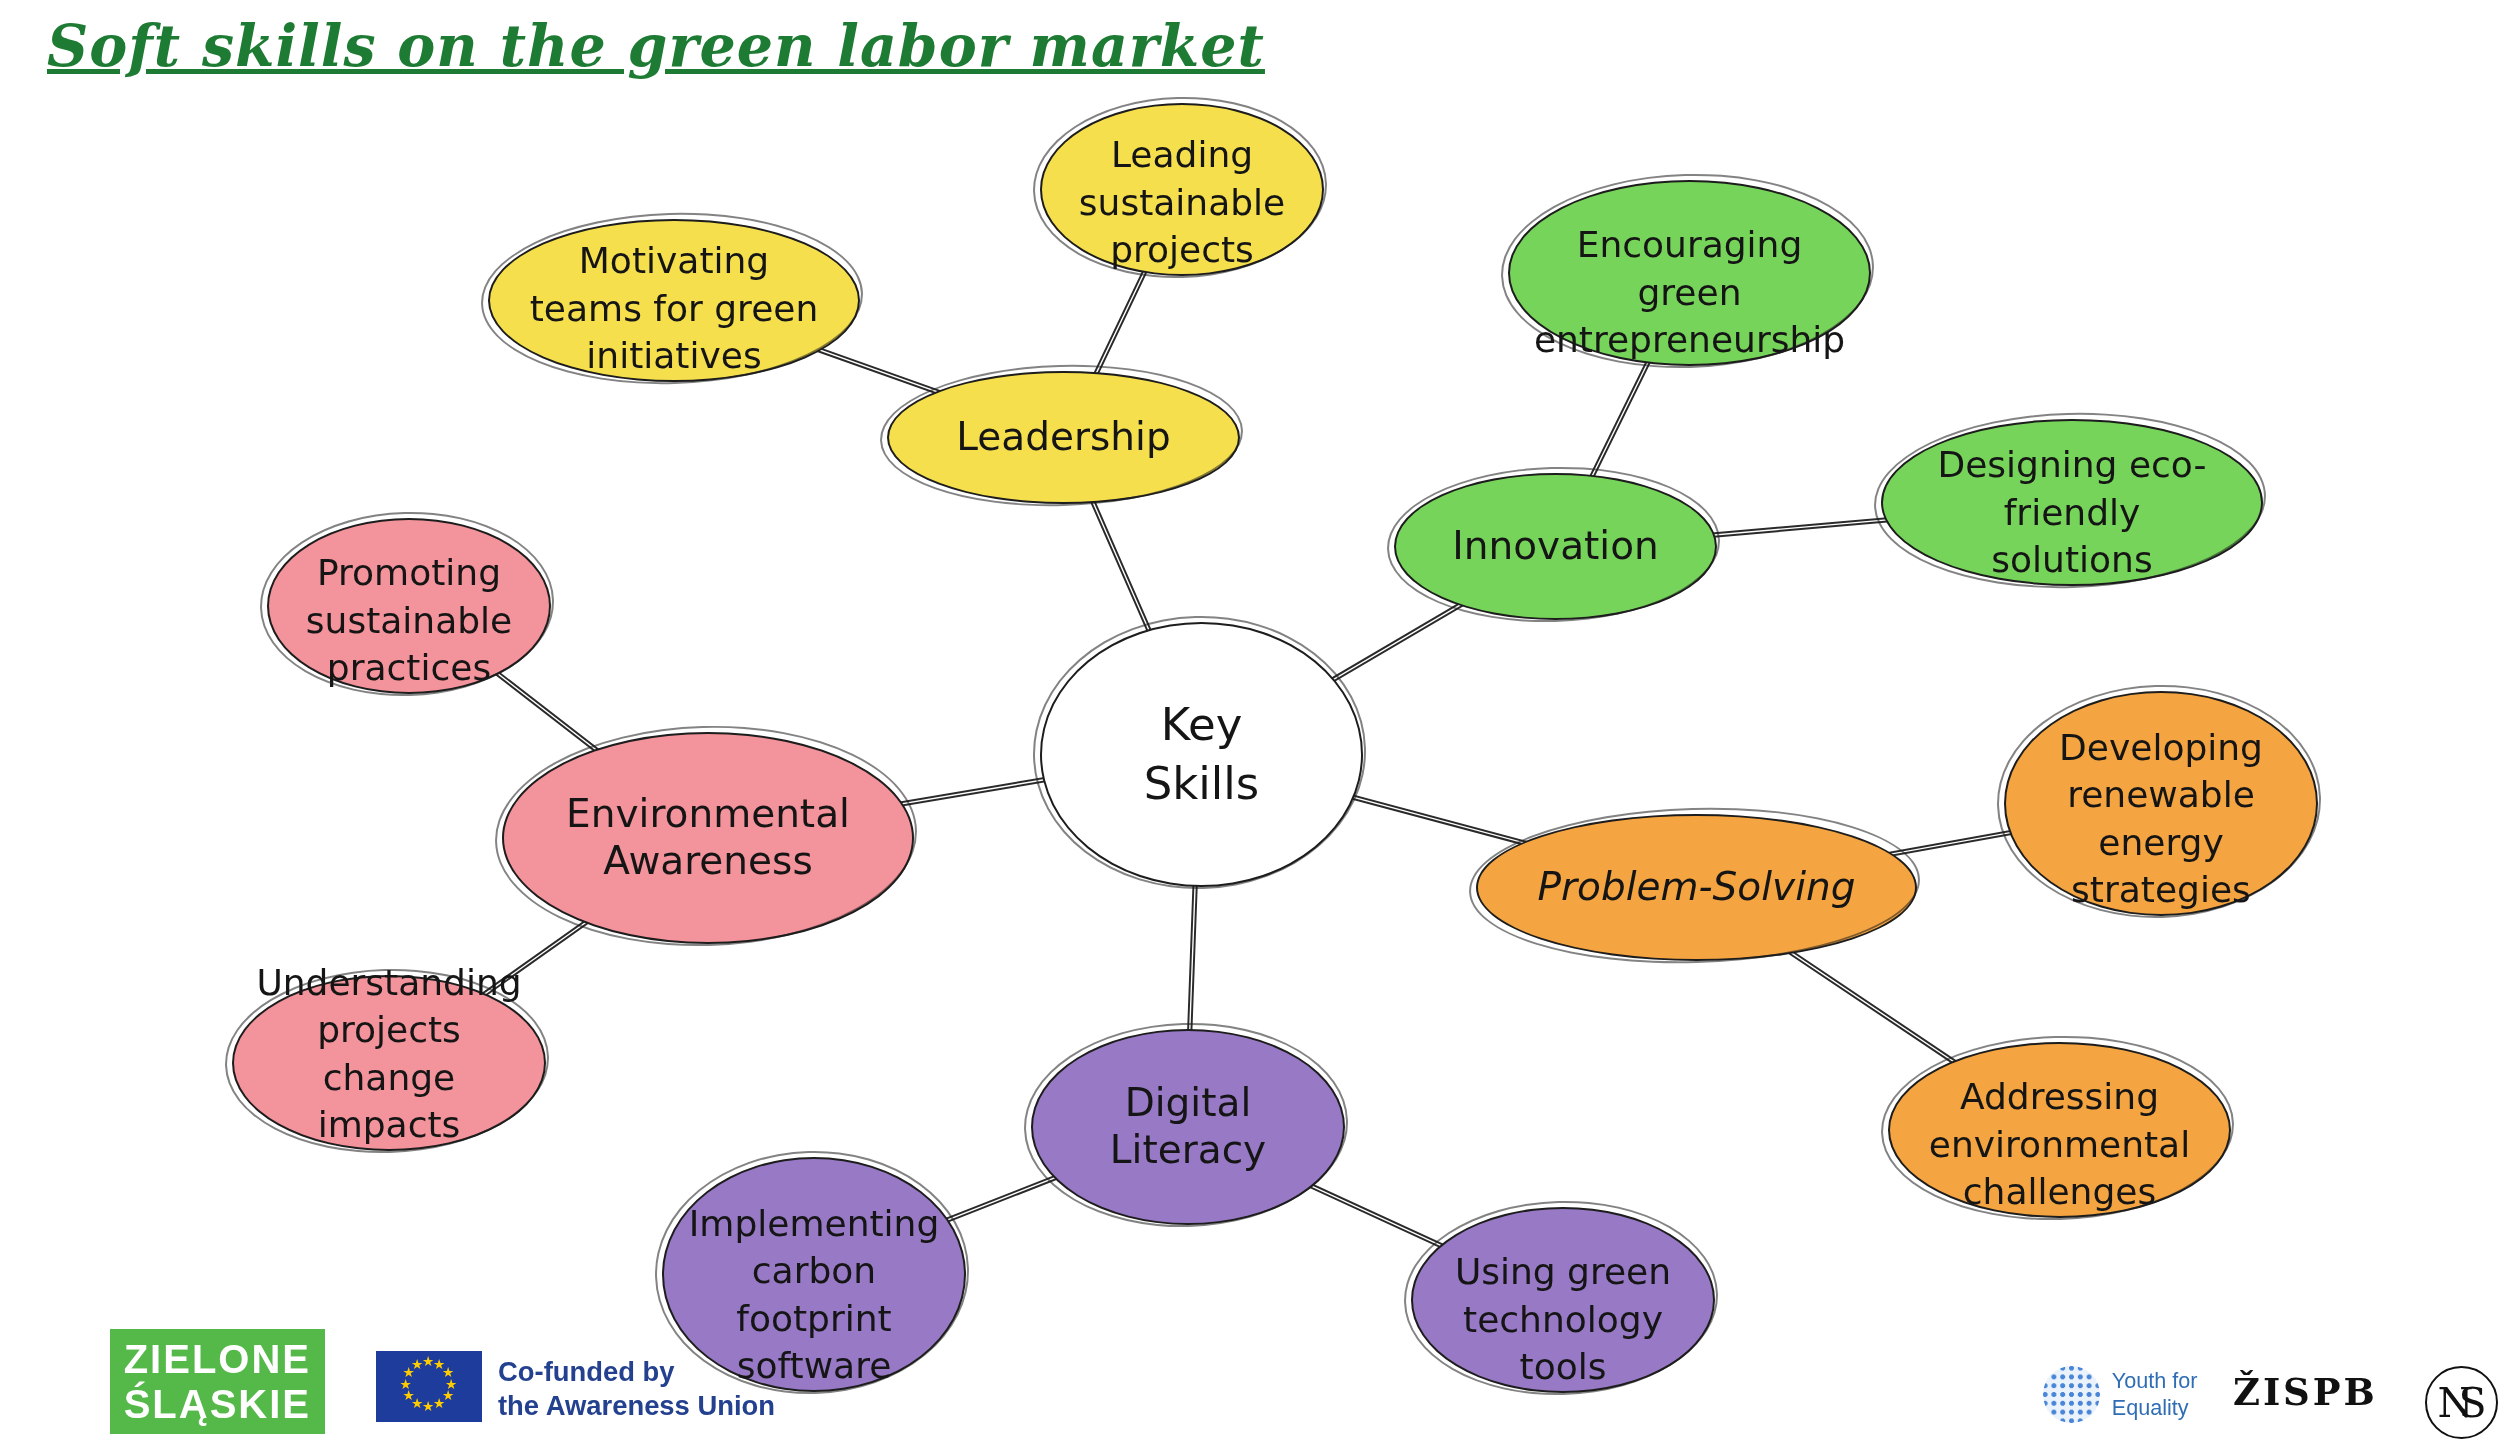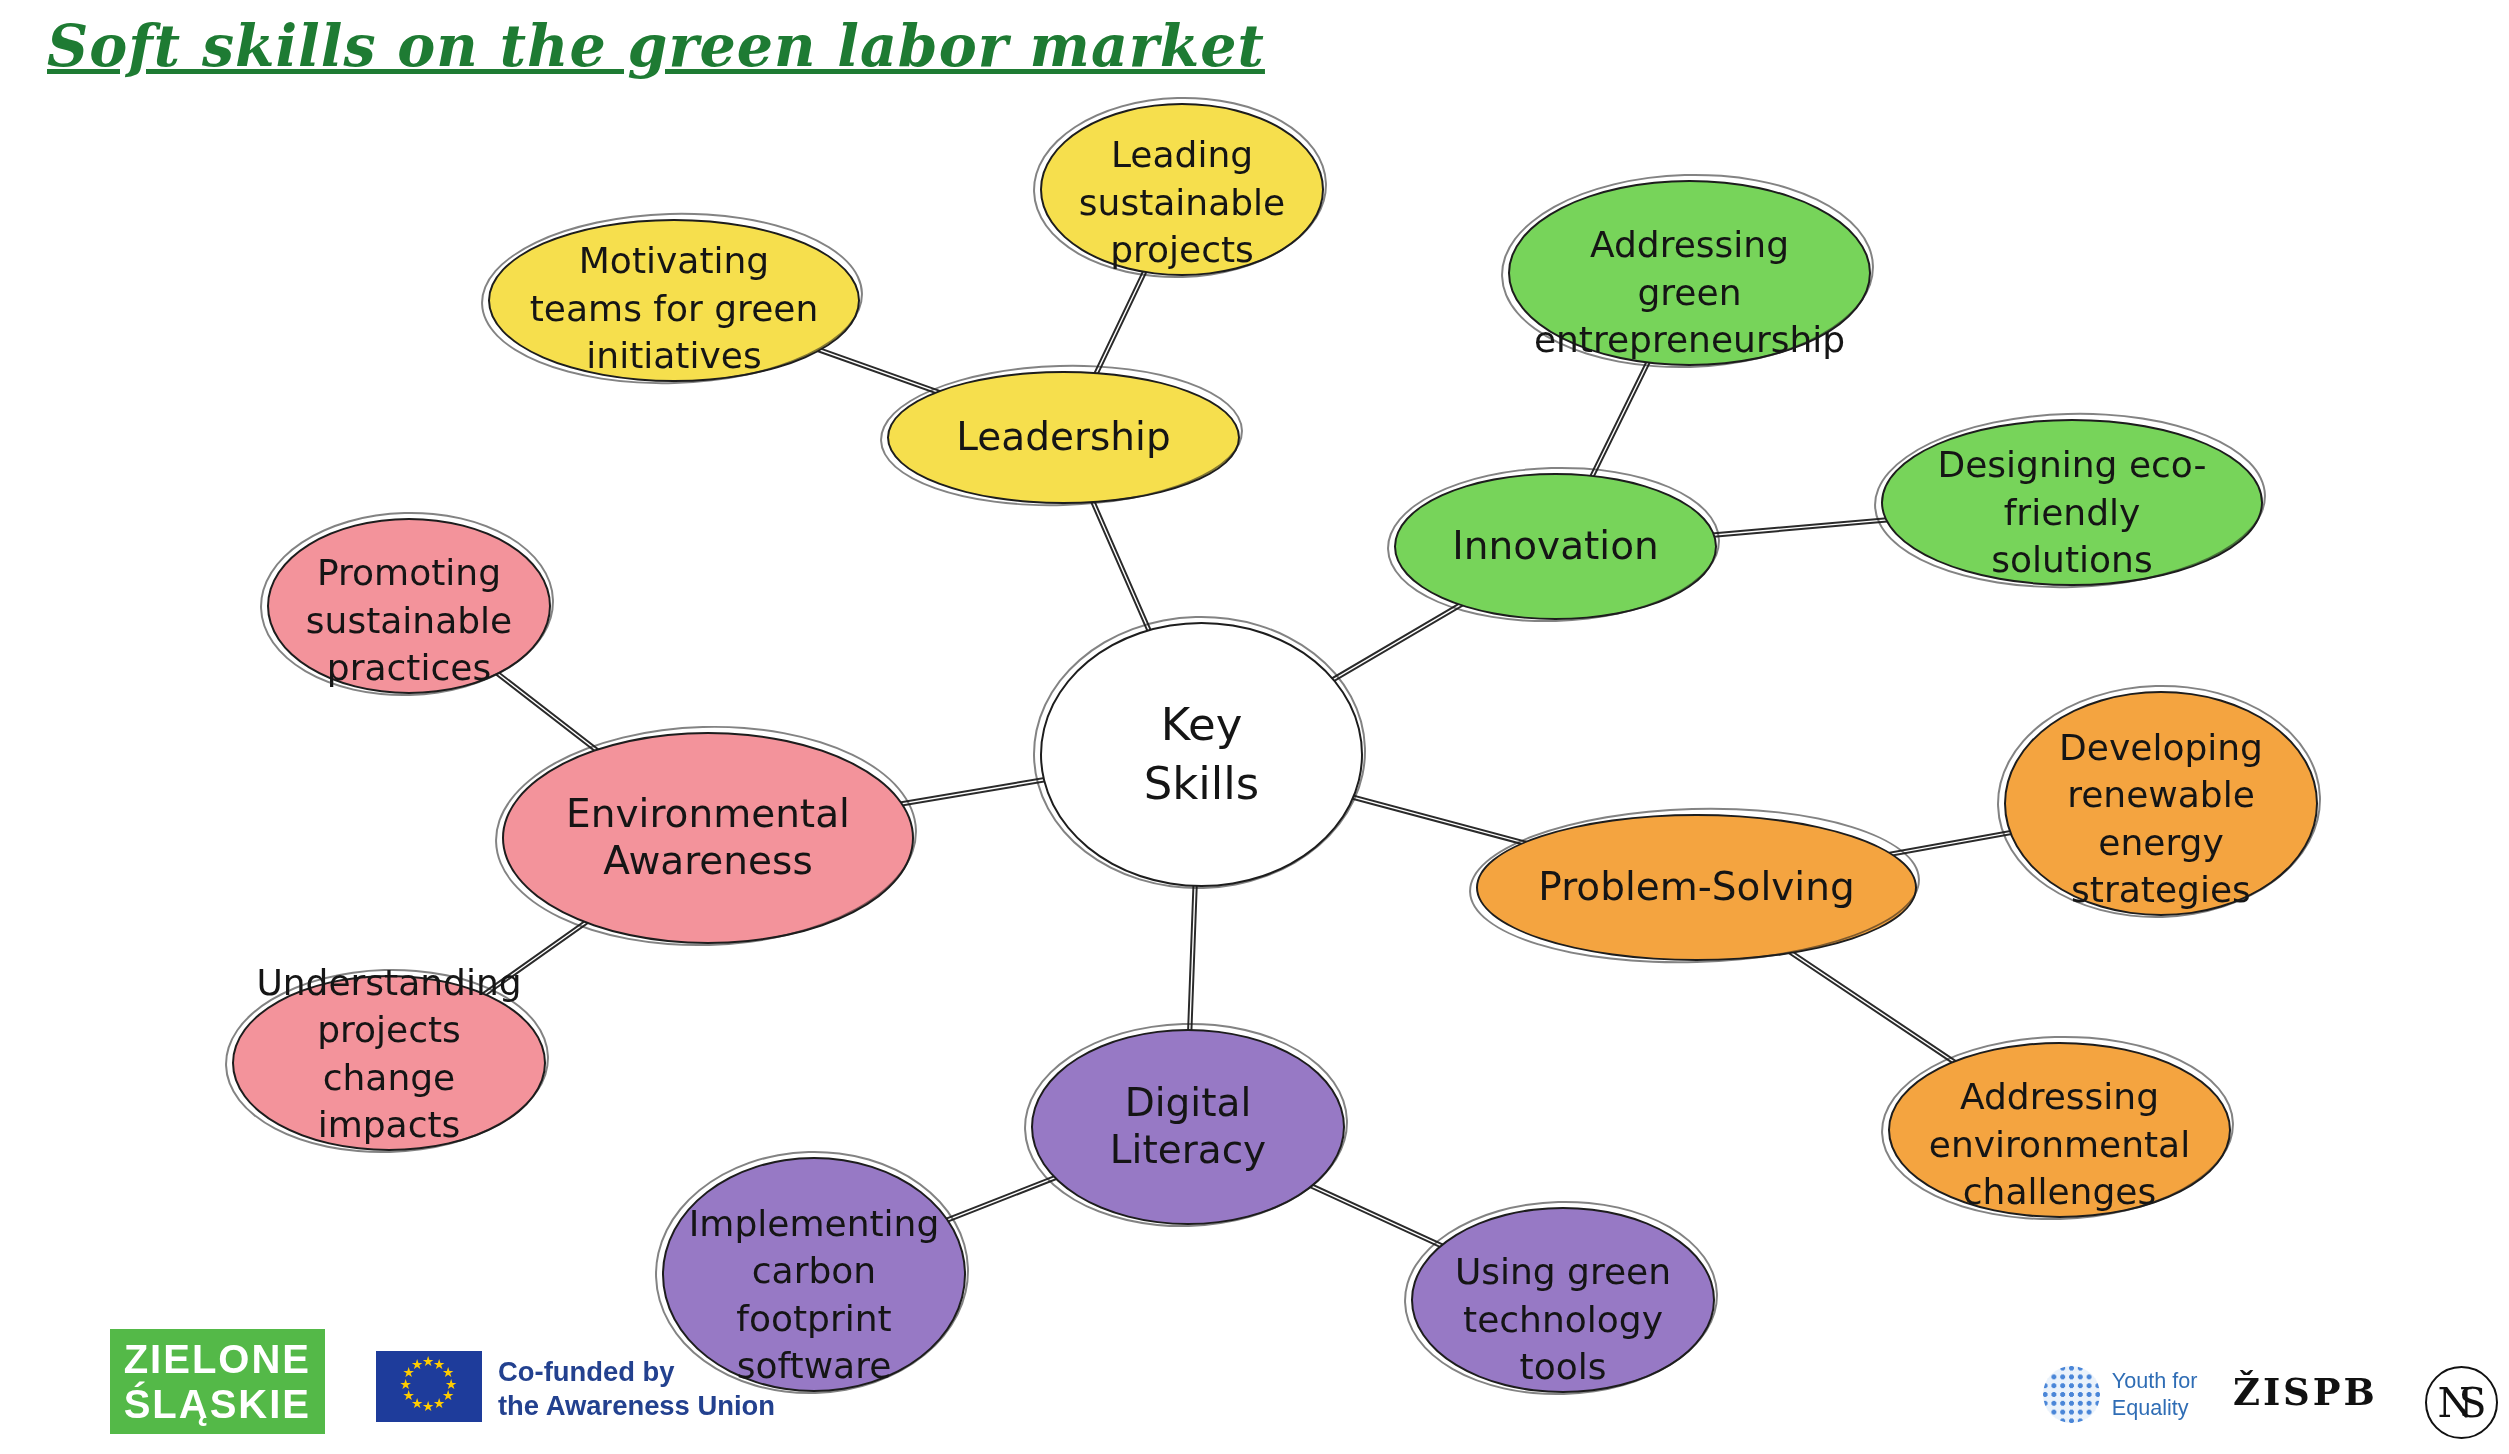--- a/index.html
+++ b/index.html
@@ -131,27 +131,27 @@
   <span class="label">Motivating teams for green initiatives</span>
 </div>
 <div class="node sub" style="left: 1040px; top: 103px; width: 284px; height: 173px; --fill: #F6DF4D;">
   <span class="label">Leading sustainable projects</span>
 </div>
 
 <div class="node main" style="left: 1394px; top: 473px; width: 323px; height: 147px; --fill: #77D45A;">
   <span class="label">Innovation</span>
 </div>
 <div class="node sub" style="left: 1508px; top: 180px; width: 363px; height: 186px; --fill: #77D45A;">
-  <span class="label">Addressing green entrepreneurship</span>
+  <span class="label">Encouraging green entrepreneurship</span>
 </div>
 <div class="node sub" style="left: 1881px; top: 419px; width: 382px; height: 167px; --fill: #77D45A;">
   <span class="label">Designing eco-friendly solutions</span>
 </div>
 
-<div class="node main" style="left: 1476px; top: 814px; width: 441px; height: 147px; --fill: #F4A440;">
+<div class="node main" style="left: 1476px; top: 814px; width: 441px; height: 147px; font-style: italic; --fill: #F4A440;">
   <span class="label">Problem-Solving</span>
 </div>
 <div class="node sub" style="left: 2004px; top: 691px; width: 314px; height: 225px; --fill: #F4A440;">
   <span class="label">Developing renewable energy strategies</span>
 </div>
 <div class="node sub" style="left: 1888px; top: 1042px; width: 343px; height: 176px; --fill: #F4A440;">
   <span class="label">Addressing environmental challenges</span>
 </div>
 
 <div class="node main" style="left: 1031px; top: 1029px; width: 314px; height: 196px; --fill: #9779C5;">

